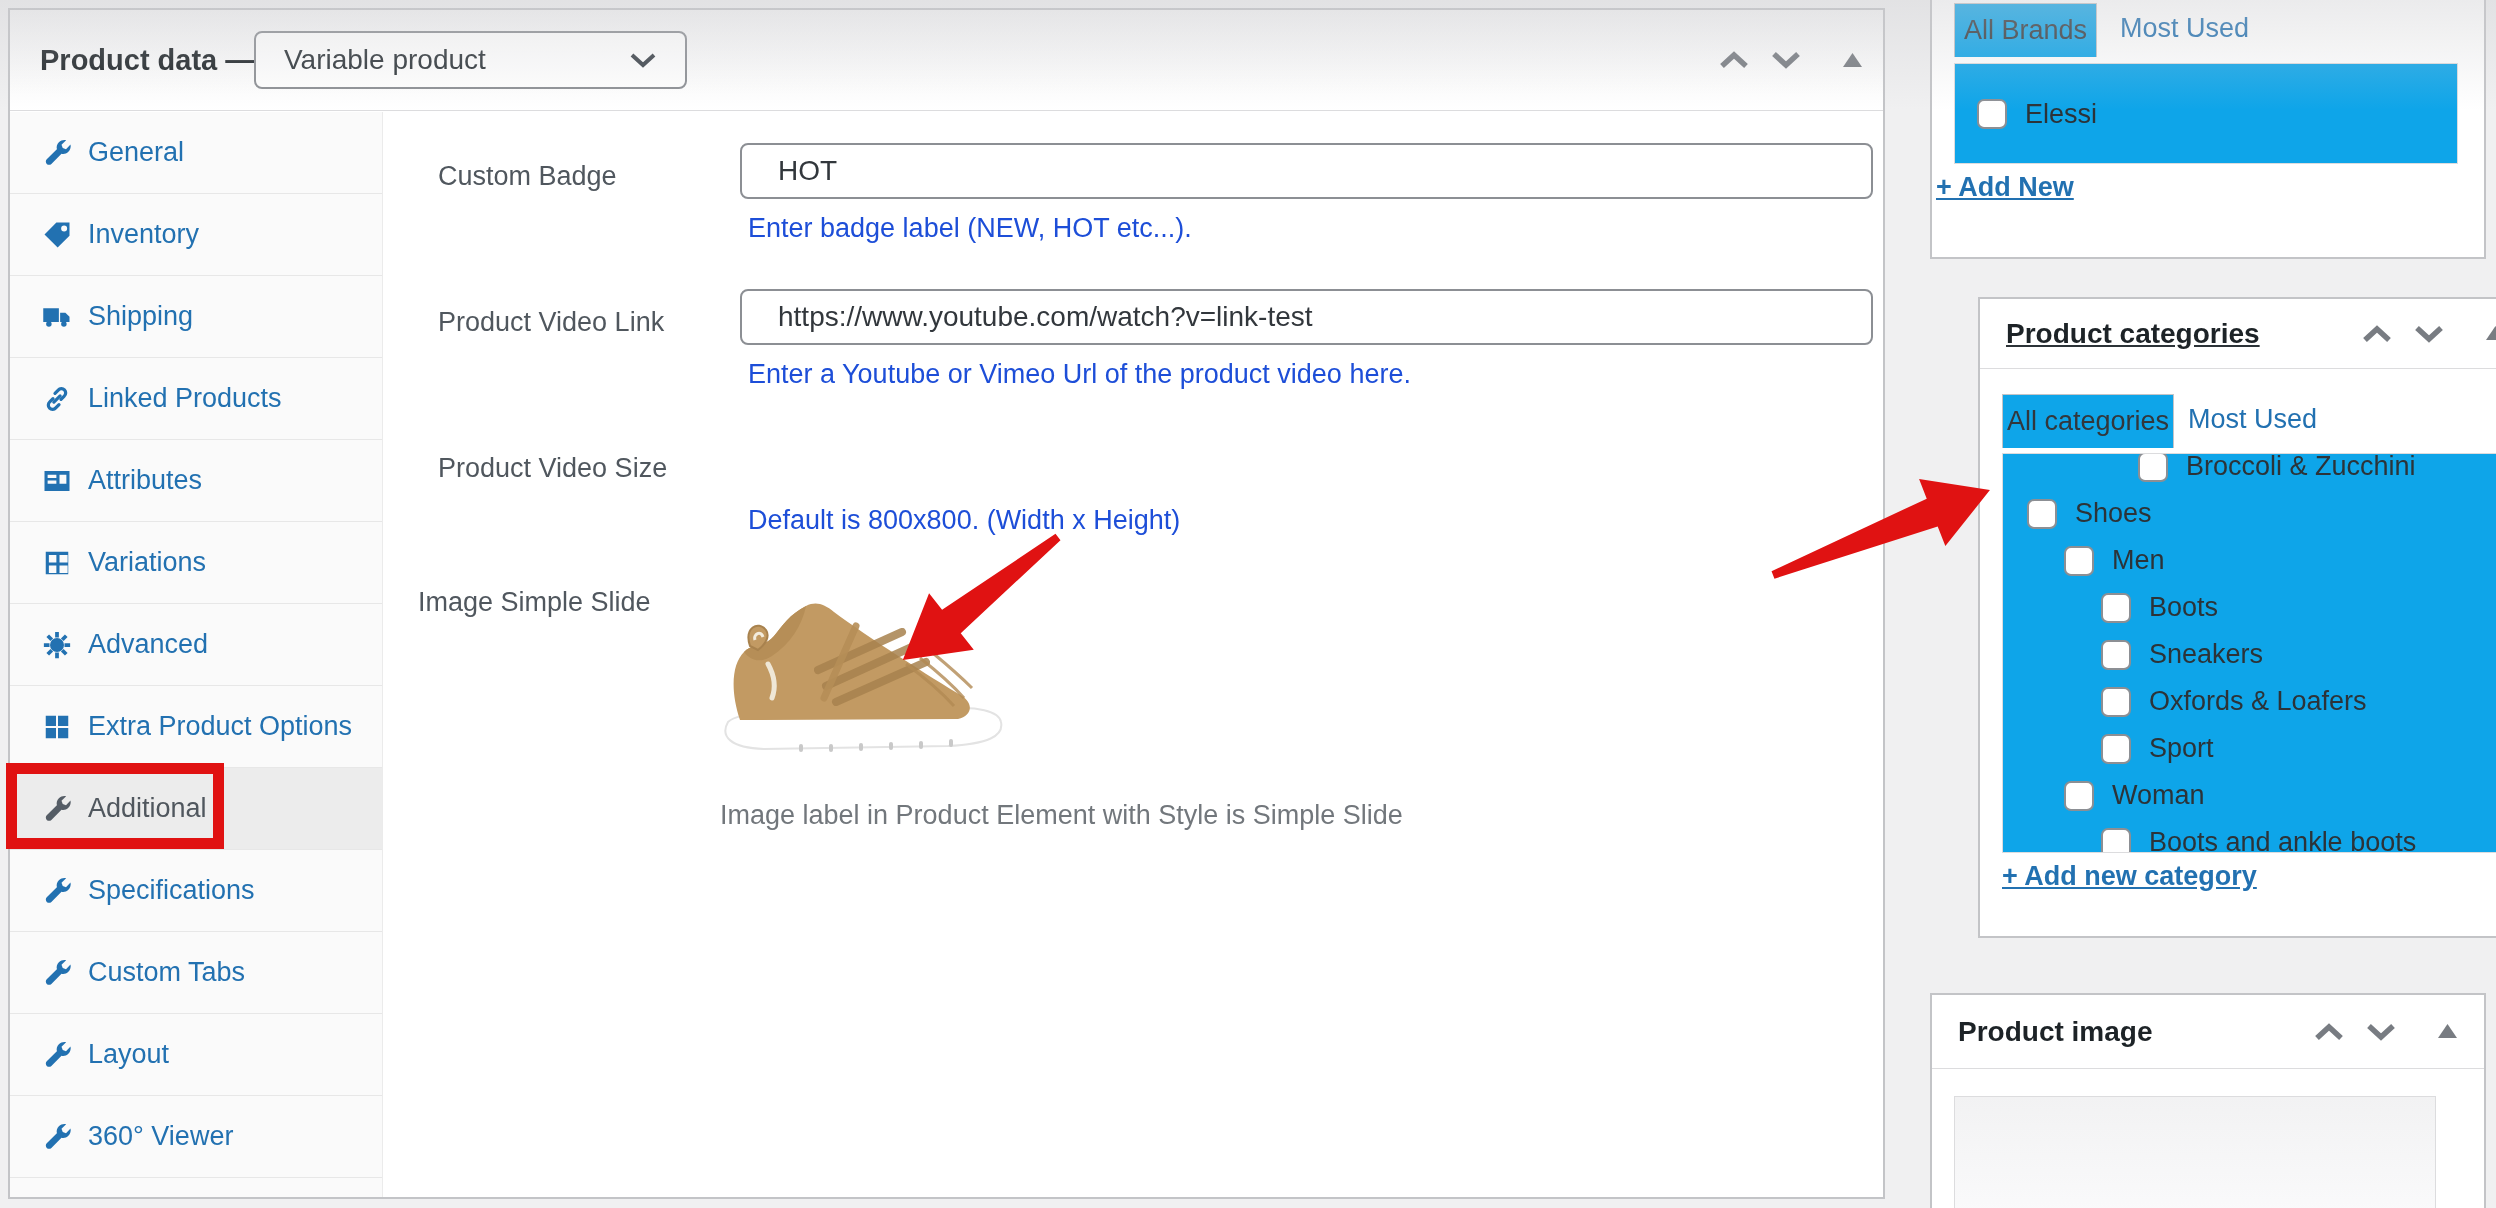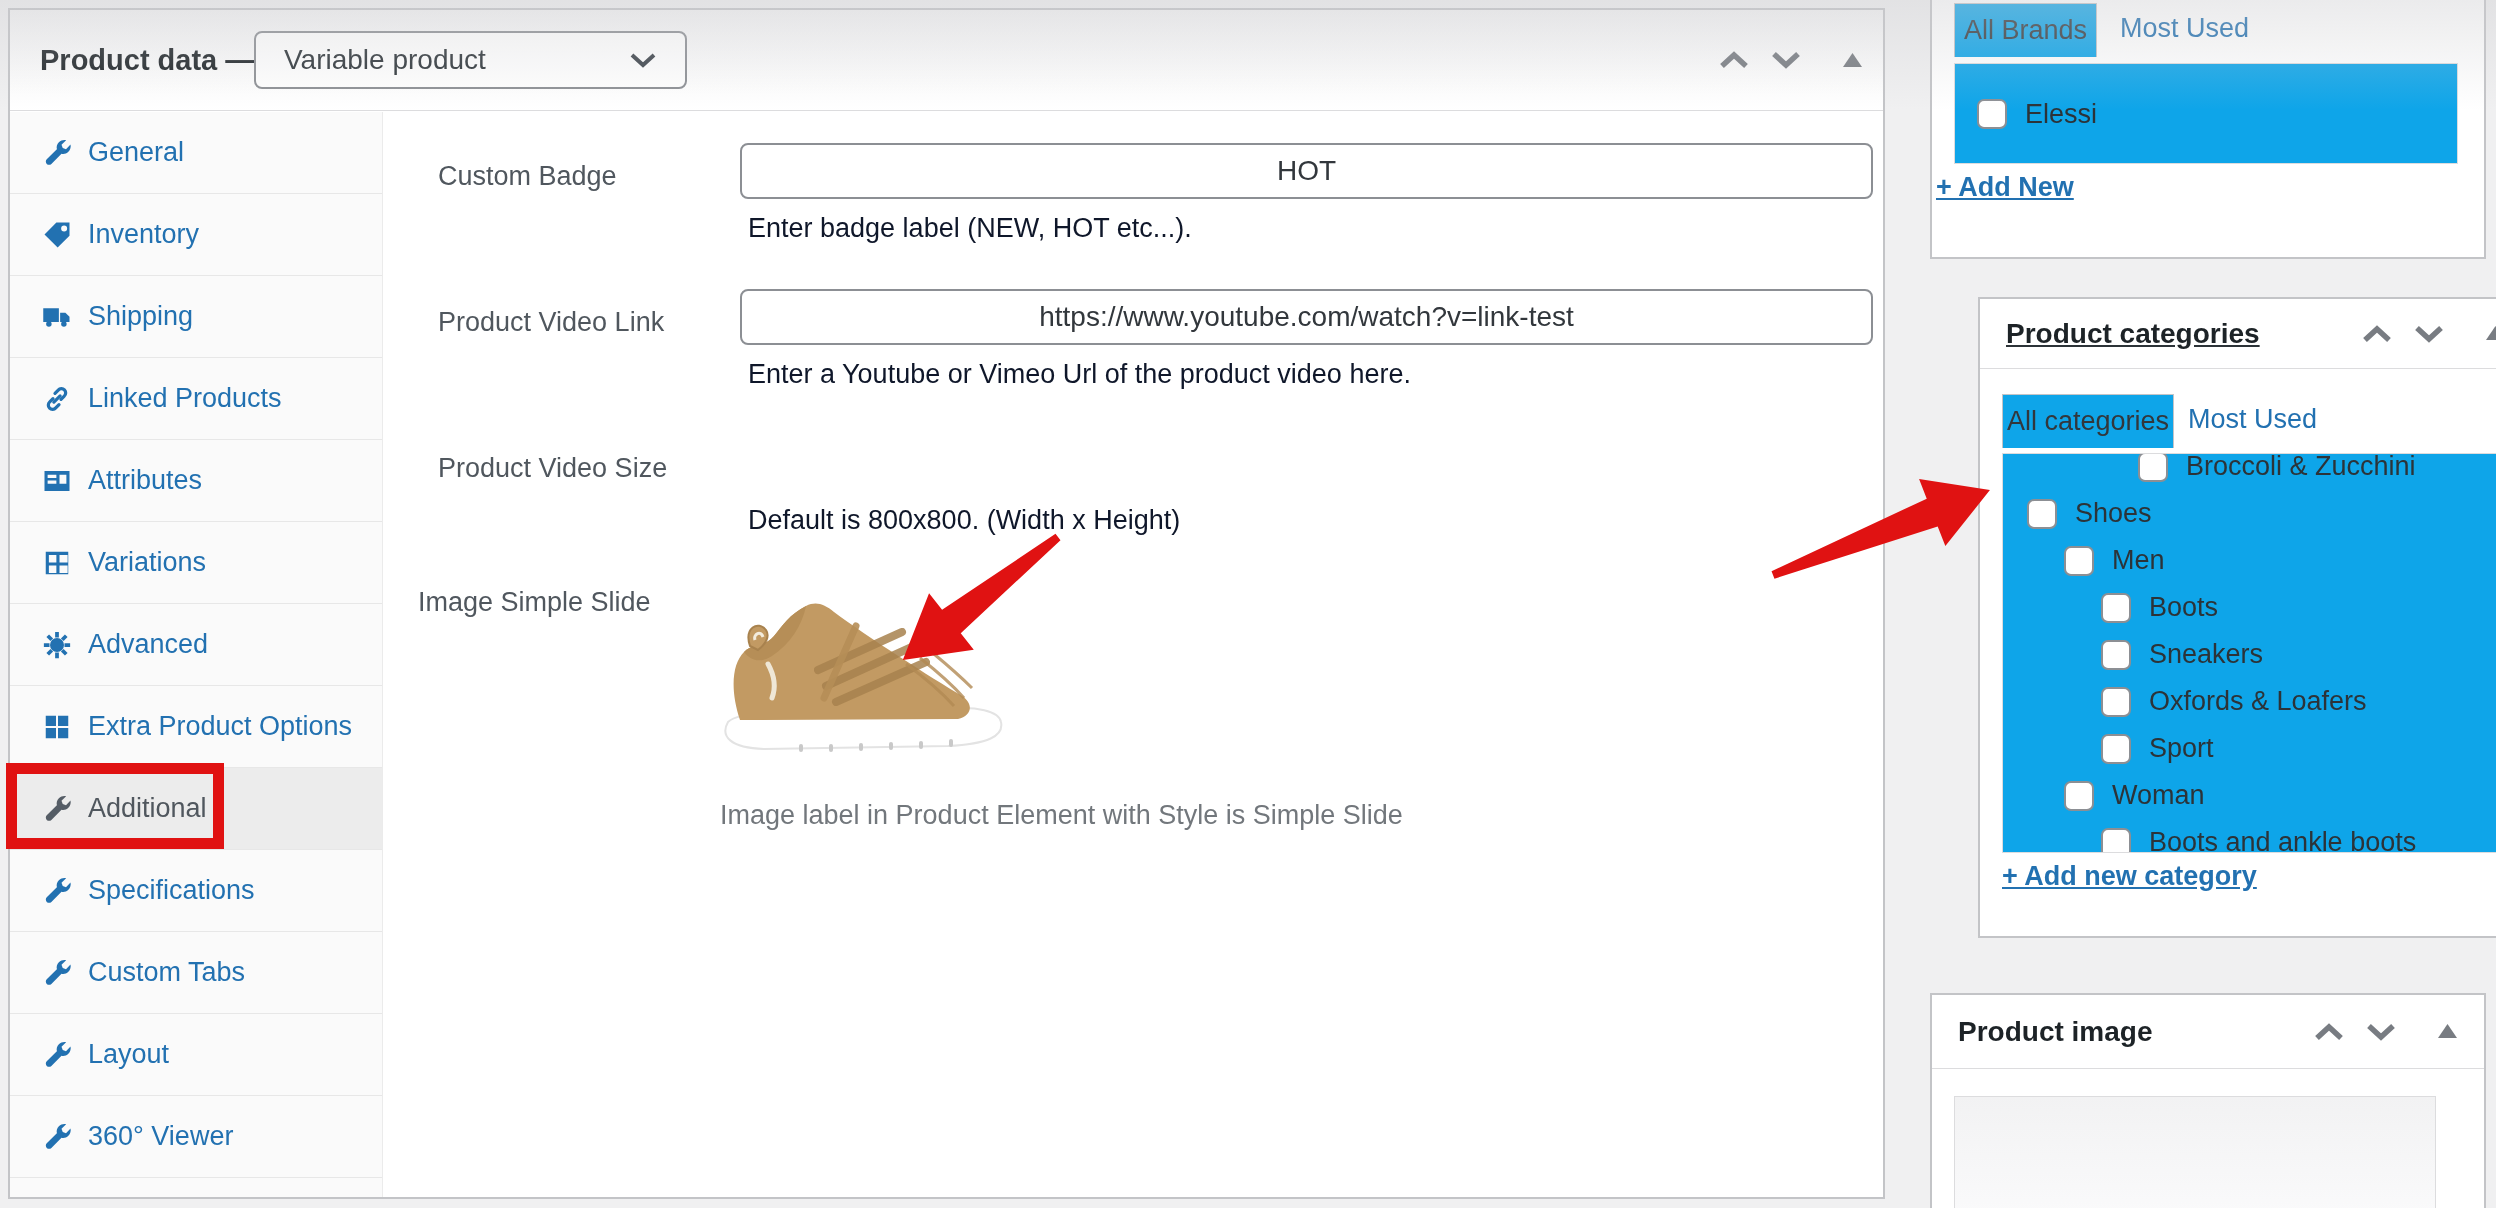--- a/index.html
+++ b/index.html
@@ -44,23 +44,23 @@
   .tab-item .t-label { font-size:27px; }
   .tab-item.active { background:#ececec; color:#50575e; }
   .tab-item.active .t-icon { color:#555d66; }
   
   .content-area { position:absolute; left:374px; top:102px; right:0; bottom:0; background:#fff; }
   .field-row { position:absolute; left:0; right:0; height:150px;margin-left:20px; }
   .field-label { position:absolute; left:34px; top:18px; color:#50575e; font-size:27px; }
   .field-input {
     position:absolute; left:336px; top:0; width:1133px; height:56px;
     border:2px solid #8c8f94; border-radius:8px; background:#fff;
-    font-family:"Liberation Sans", sans-serif; font-size:28px; color:#32373c; padding:0 24px;text-align:center;
-  }
-  .field-help { position:absolute; left:344px; top:70px; color:#0f172a; font-size:27px; }
+    font-family:"Liberation Sans", sans-serif; font-size:28px; color:#32373c; padding:0 36px;
+  }
+  .field-help { position:absolute; left:344px; top:70px; color:#1d4ed8; font-size:27px; }
   .image-row-label { position:absolute; left:34px; top:475px; color:#50575e; font-size:27px; }
   .shoe-image { position:absolute; left:322px; top:462px; width:310px; height:185px; cursor:pointer; }
   .image-caption { position:absolute; left:336px; top:688px; color:#72777c; font-size:27px; }
   
   .side-panel { position:absolute; background:#fff; border:2px solid #c3c4c7; }
   .sp-brands { left:1930px; top:-30px; width:556px; height:289px; }
   .sp-cats   { left:1978px; top:297px; width:556px; height:641px;text-decoration:underline; }
   .sp-image  { left:1930px; top:993px; width:556px; height:260px; }
   .sp-header { position:relative; height:70px; border-bottom:1px solid #dcdcde; display:flex; align-items:center; }
   .sp-title { font-weight:bold; font-size:28px; color:#1d2327; margin-left:26px; }

